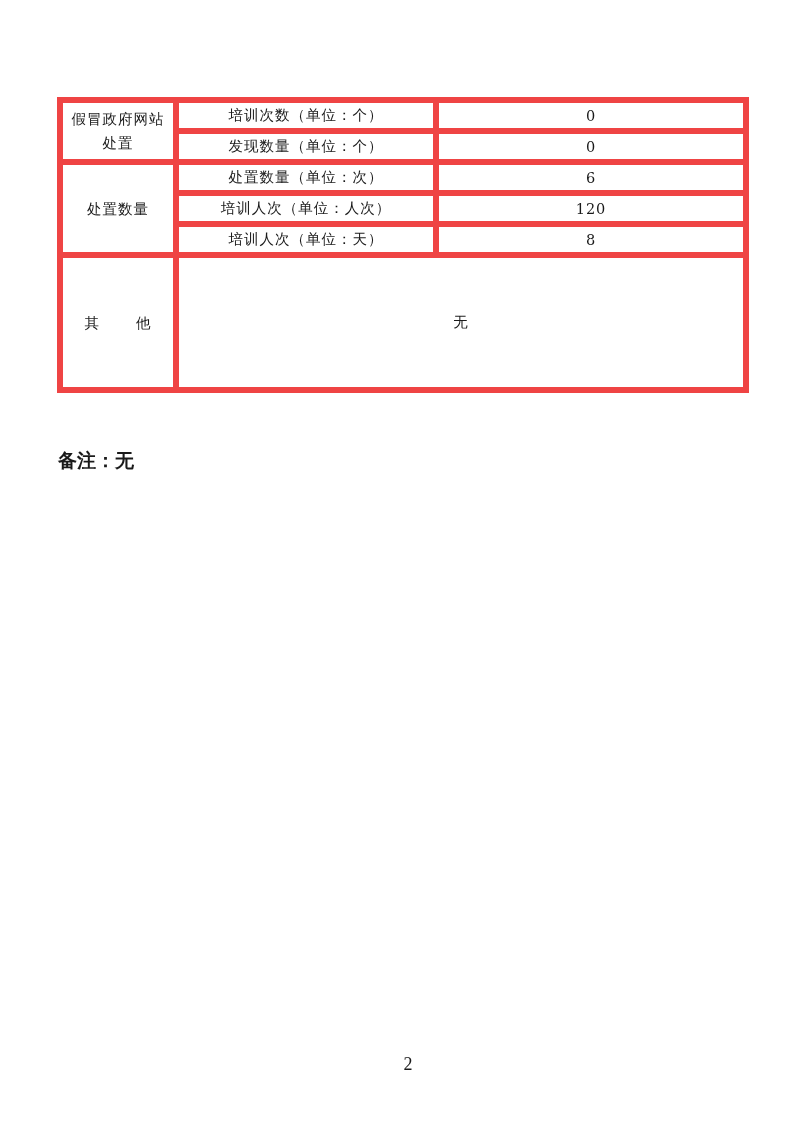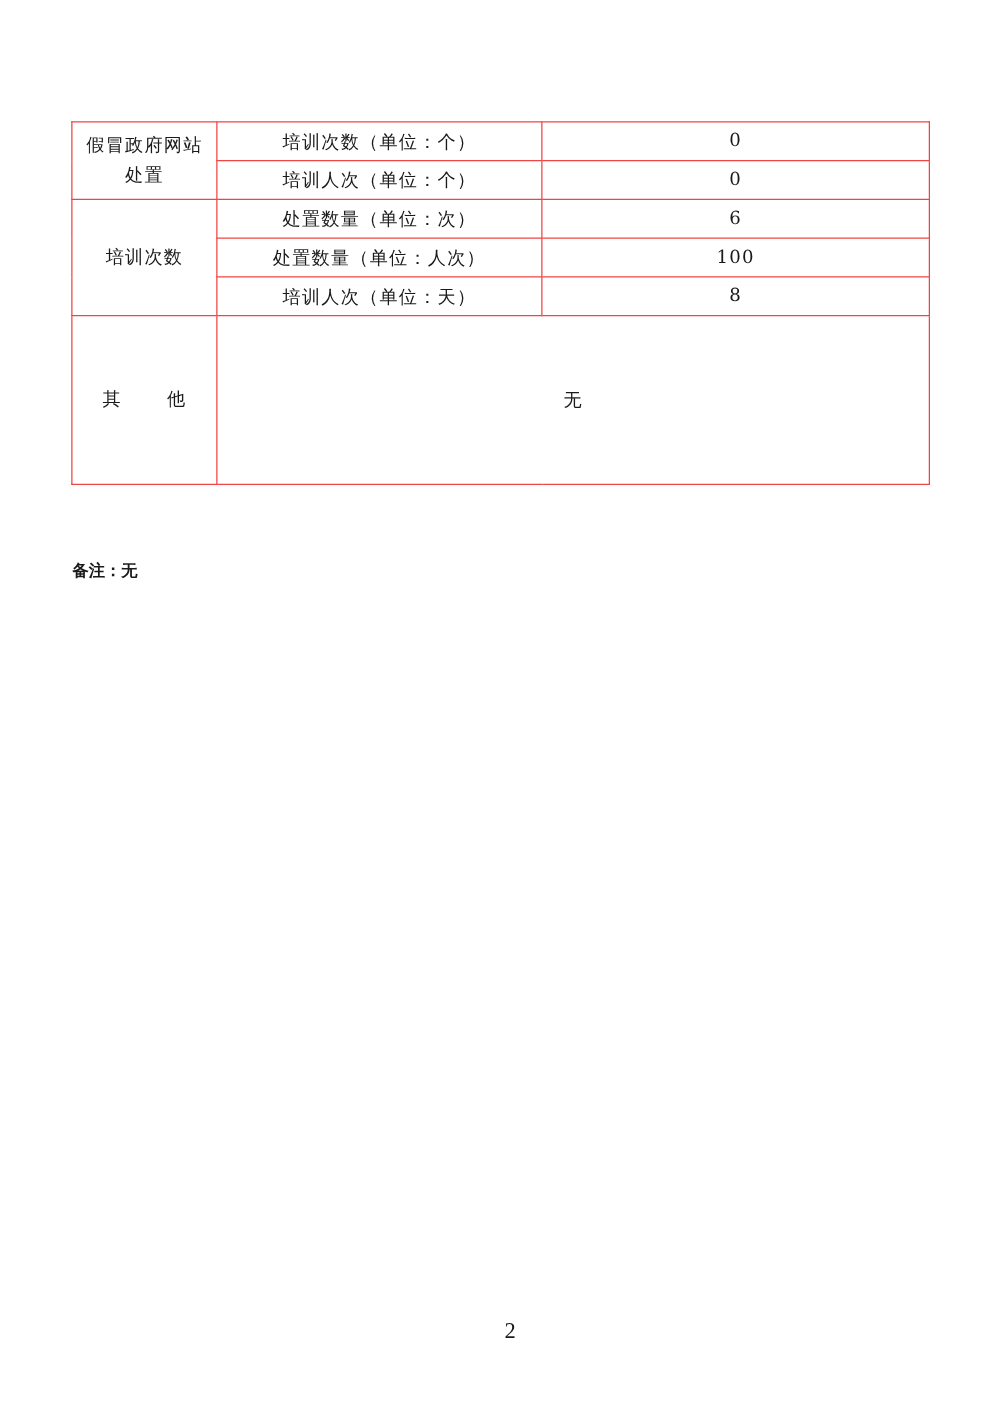--- a/index.html
+++ b/index.html
@@ -17,21 +17,21 @@
     }
     .doc-table {
       position: absolute;
       left: 57px;
       top: 97px;
       width: 686px;
       border-collapse: collapse;
       table-layout: fixed;
     }
     .doc-table td {
-      border: 1px solid #ef4444;
+      border: 6px solid #ef4444;
       text-align: center;
       vertical-align: middle;
       font-size: 14.5px;
       padding: 0;
       letter-spacing: 1px;
     }
     .doc-table col.c1 { width: 116px; }
     .doc-table col.c2 { width: 260px; }
     .doc-table col.c3 { width: 310px; }
     .doc-table tr.r { height: 31px; }
@@ -50,21 +50,21 @@
     }
     .val {
       font-family: "DejaVu Serif", "Liberation Serif", serif;
       font-size: 14.5px;
       letter-spacing: 0;
     }
     .note {
       position: absolute;
       left: 58px;
       top: 448px;
-      font-size: 13px;
+      font-size: 19px;
       font-weight: bold;
       font-family: "DejaVu Sans", "Liberation Sans", sans-serif;
     }
     .page-number {
       position: absolute;
       left: 0;
       width: 816px;
       top: 1054px;
       text-align: center;
       font-size: 18px;
@@ -83,31 +83,31 @@
   <tbody>
     <tr class="r">
       <td rowspan="2" class="cat">
         <span>假冒政府网站</span><br>
         <span>处置</span>
       </td>
       <td>培训次数（单位：个）</td>
       <td class="val">0</td>
     </tr>
     <tr class="r">
-      <td>培训人次（单位：个）</td>
+      <td>发现数量（单位：个）</td>
       <td class="val">0</td>
     </tr>
     <tr class="r">
-      <td rowspan="3" class="cat">培训次数</td>
+      <td rowspan="3" class="cat">处置数量</td>
       <td>处置数量（单位：次）</td>
       <td class="val">6</td>
     </tr>
     <tr class="r">
-      <td>处置数量（单位：人次）</td>
-      <td class="val">100</td>
+      <td>培训人次（单位：人次）</td>
+      <td class="val">120</td>
     </tr>
     <tr class="r">
       <td>培训人次（单位：天）</td>
       <td class="val">8</td>
     </tr>
     <tr class="r-other">
       <td class="cat cat-spaced">
         <span>其</span><span class="gap"></span><span>他</span>
       </td>
       <td colspan="2">无</td>

